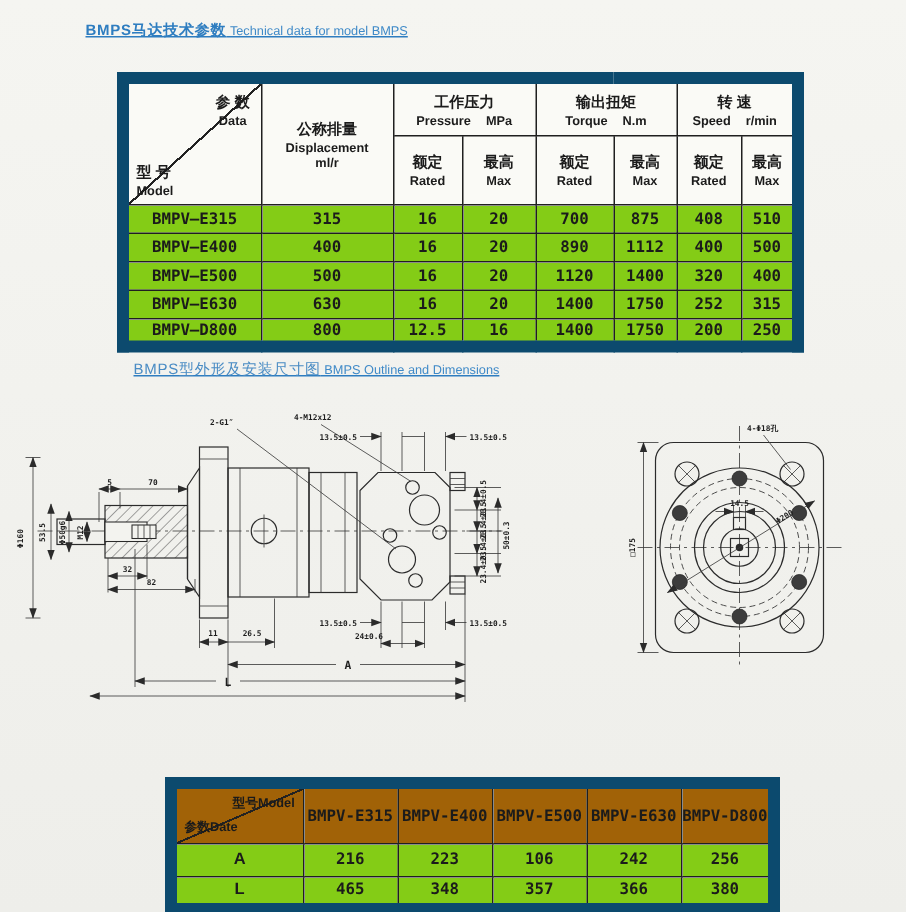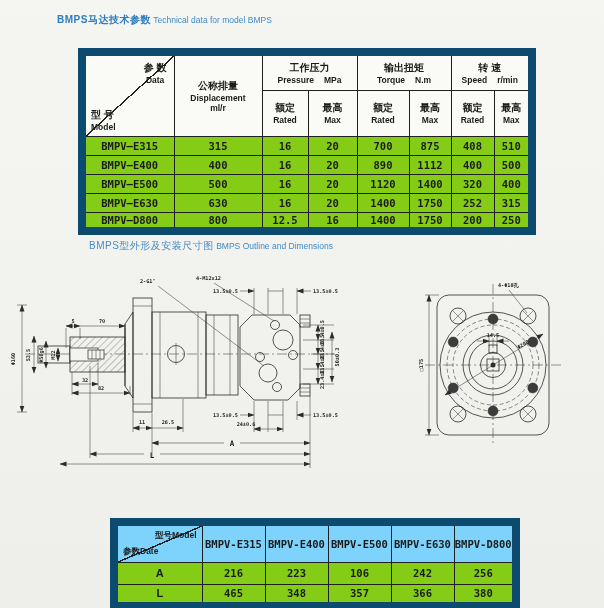--- a/index.html
+++ b/index.html
@@ -1,20 +1,20 @@
 <!DOCTYPE html>
 <html><head>
 <meta charset="utf-8">
 <style>
   html,body{margin:0;padding:0;}
   body{font-family:"Liberation Sans",sans-serif;}
   #page{position:relative;width:604px;height:608px;background:linear-gradient(#f5f5f1,#eeeeea);overflow:hidden;color:#1b1b1b;}
 
   
-  .blue-title{position:absolute;left:57px;font-size:13px;color:#2e7dc0;white-space:nowrap;}
+  .blue-title{position:absolute;left:57px;font-size:13px;color:#2e7dc0;white-space:nowrap;text-decoration:underline;}
   .blue-title .zh{font-weight:700;letter-spacing:0.5px;}
   .blue-title .en{font-weight:500;color:#3f8ac8;}
 
   
   table{border-collapse:collapse;table-layout:fixed;}
   td{border:1px solid #1f1f1f;text-align:center;vertical-align:middle;padding:0;overflow:hidden;}
   .t1,.t2{position:absolute;background:#fafaf6;}
   .t1{left:78px;top:48px;width:450px;}
   .t2{left:110px;top:518px;width:402px;}
   .t1 table,.t2 table{width:100%;height:100%;}
@@ -401,21 +401,21 @@
     <table class="outer">
       <colgroup>
           <col style="width:88px">
           <col style="width:63px">
           <col style="width:63px">
           <col style="width:63px">
           <col style="width:63px">
           <col style="width:62px">
         </colgroup>
       <tbody>
-          <tr style="height:40px;background:#7dd3fc;">
+          <tr style="height:40px;background:#a16207;">
         <td class="diag">
           <div class="c-tr">型号Model</div>
           <div class="c-bl">参数Date</div>
         </td>
         <td class="num">BMPV-E315</td>
         <td class="num">BMPV-E400</td>
         <td class="num">BMPV-E500</td>
         <td class="num">BMPV-E630</td>
         <td class="num">BMPV-D800</td>
       </tr>

